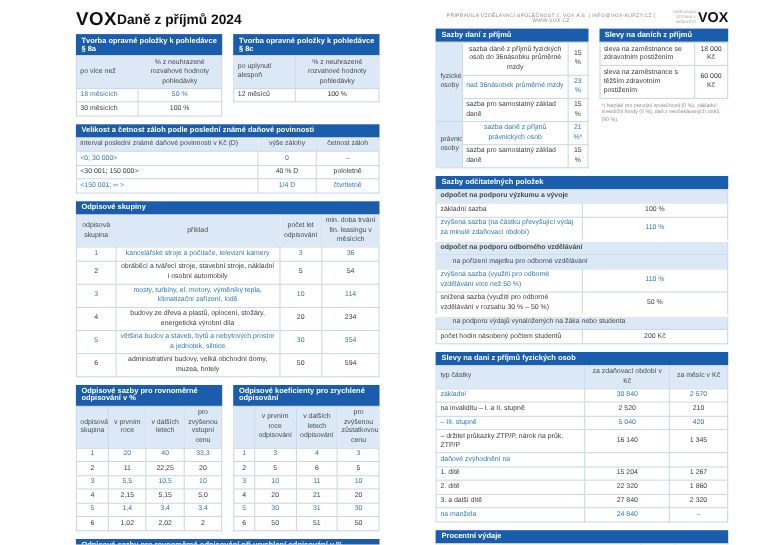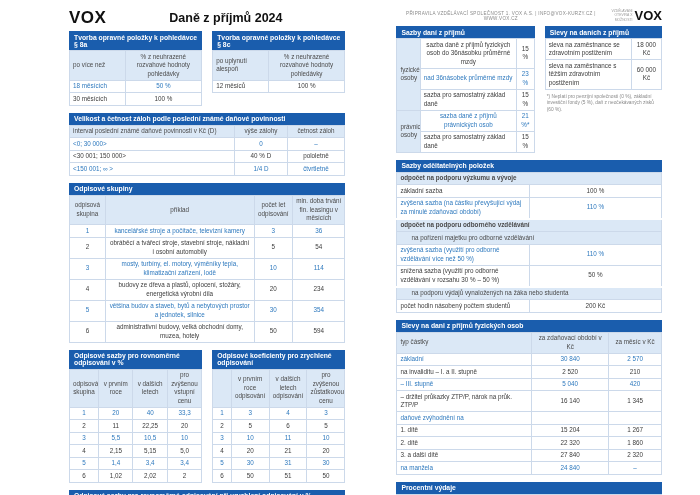--- a/index.html
+++ b/index.html
@@ -6,21 +6,21 @@
   html,body { width:700px; height:495px; background:#fff; overflow:hidden; }
   body { font-family:"Liberation Sans",sans-serif; color:#3c3c3c; }
   .page { display:flex; width:700px; height:495px; padding:8px 38px 8px 40px; gap:22px; }
   .col { display:flex; flex-direction:column;margin-left:29px; }
   .col-left { width:307px; }
   .col-right { width:295px; }
 
   
   .lhead { display:flex; align-items:center; height:26px; margin-bottom:3px; }
   .vox-logo { font-weight:bold; font-size:17px; letter-spacing:0.5px; color:#111; }
-  .doc-title { flex:1; text-align:center; font-weight:bold; font-size:12.5px; color:#111; }
+  .doc-title { flex:1; font-weight:bold; font-size:12.5px; color:#111; }
 
   
   .rhead { display:flex; align-items:center; justify-content:flex-end; height:26px; margin-bottom:3px; gap:6px; }
   .contact { flex:1; text-align:center; font-size:4.6px; letter-spacing:0.3px; color:#8a8a8a; text-transform:uppercase; }
   .logo2 { display:flex; align-items:center; gap:2px; }
   .tagline { font-size:3.4px; color:#9a9a9a; text-align:right; line-height:1.2; white-space:pre-line; }
   .vox-logo-sm { font-weight:bold; font-size:13px; color:#111; }
 
   .section { margin-bottom:7px; }
   .tbar { background:#1a5dad; color:#fff; font-weight:bold; font-size:6.8px; padding:2.5px 5px; }

